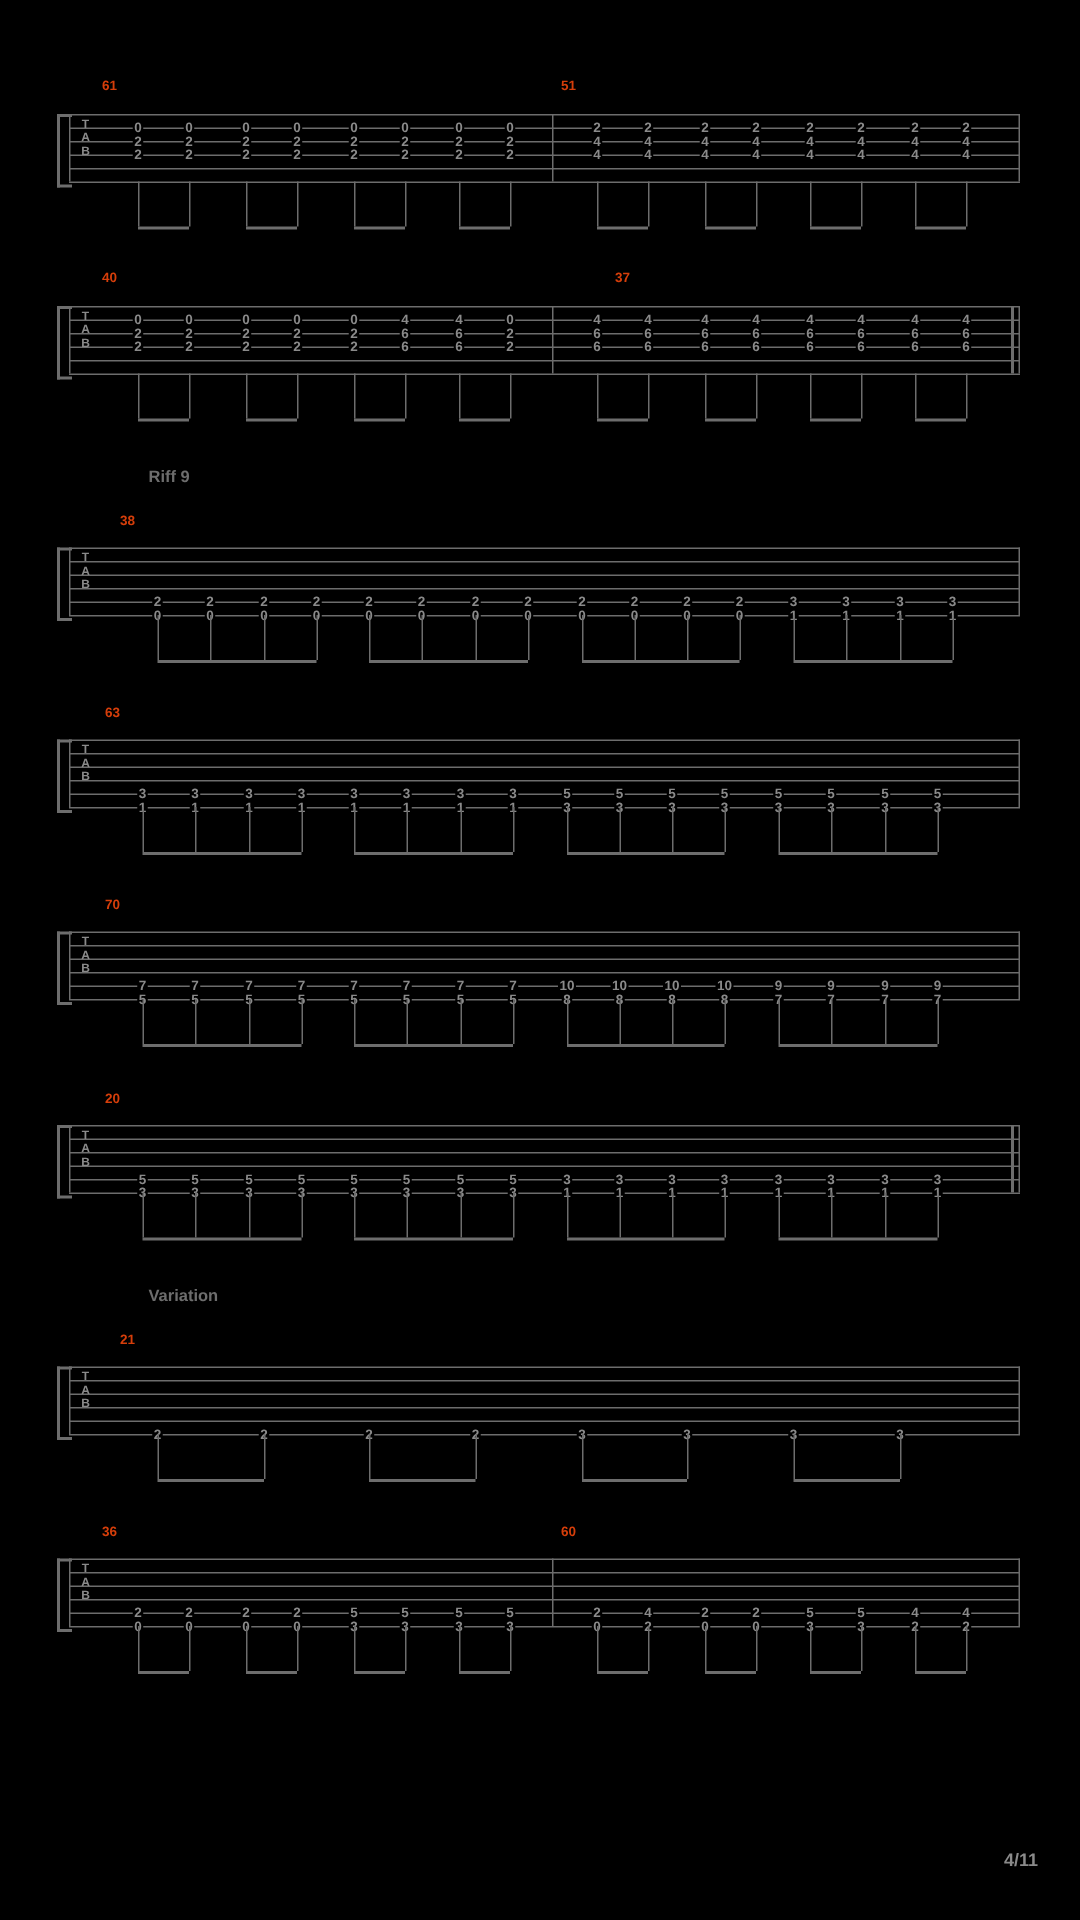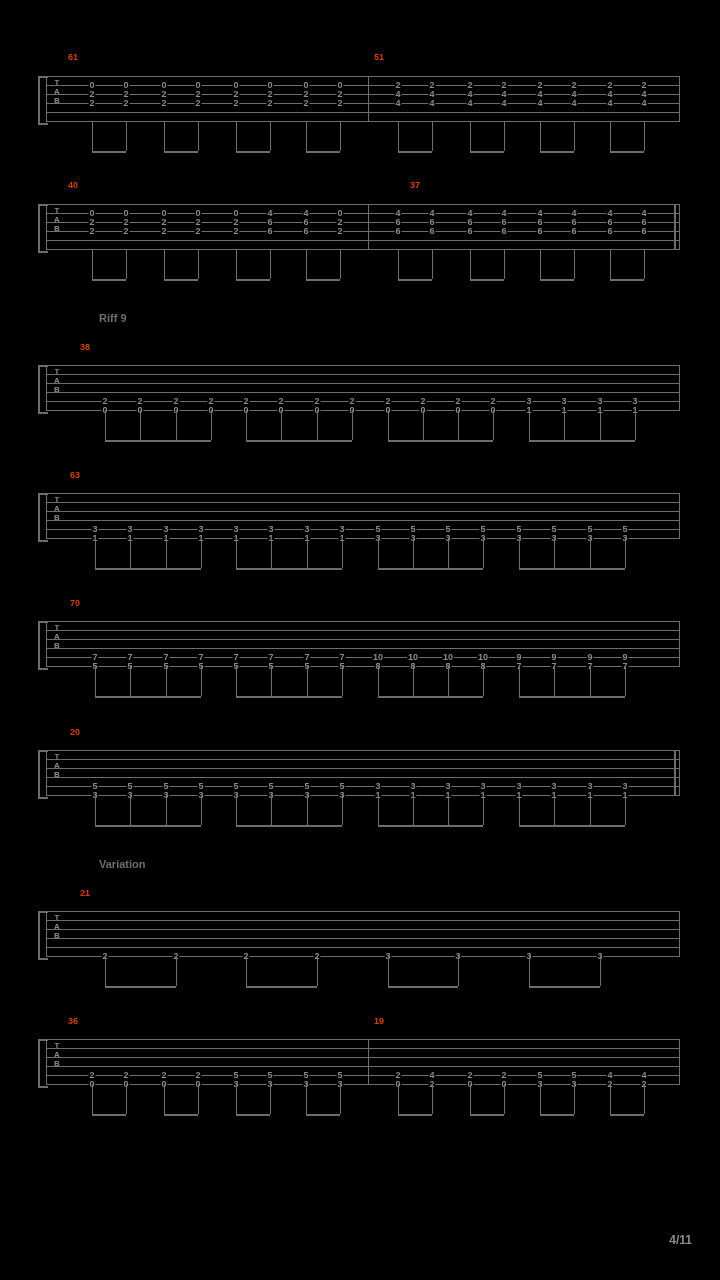--- a/index.html
+++ b/index.html
@@ -696,18 +696,18 @@
       <div class="measure-num" style="left: 68px; top: 52px;">61</div>
       <div class="measure-num" style="left: 374px; top: 52px;">51</div>
       <div class="measure-num" style="left: 68px; top: 180px;">40</div>
       <div class="measure-num" style="left: 374px; top: 180px; margin-left: 36px;">37</div>
       <div class="measure-num" style="left: 80px; top: 342px;">38</div>
       <div class="measure-num" style="left: 70px; top: 470px;">63</div>
       <div class="measure-num" style="left: 70px; top: 598px;">70</div>
       <div class="measure-num" style="left: 70px; top: 727px;">20</div>
       <div class="measure-num" style="left: 80px; top: 888px;">21</div>
       <div class="measure-num" style="left: 68px; top: 1016px;">36</div>
-      <div class="measure-num" style="left: 374px; top: 1016px;">19</div>
+      <div class="measure-num" style="left: 374px; top: 1016px;">60</div>
       <div class="section-label" style="left: 99px; top: 312px;">Riff 9</div>
       <div class="section-label" style="left: 99px; top: 858px;">Variation</div>
     </div>
   <div class="pagenum">4/11</div>
 </div>
 
 </body></html>

